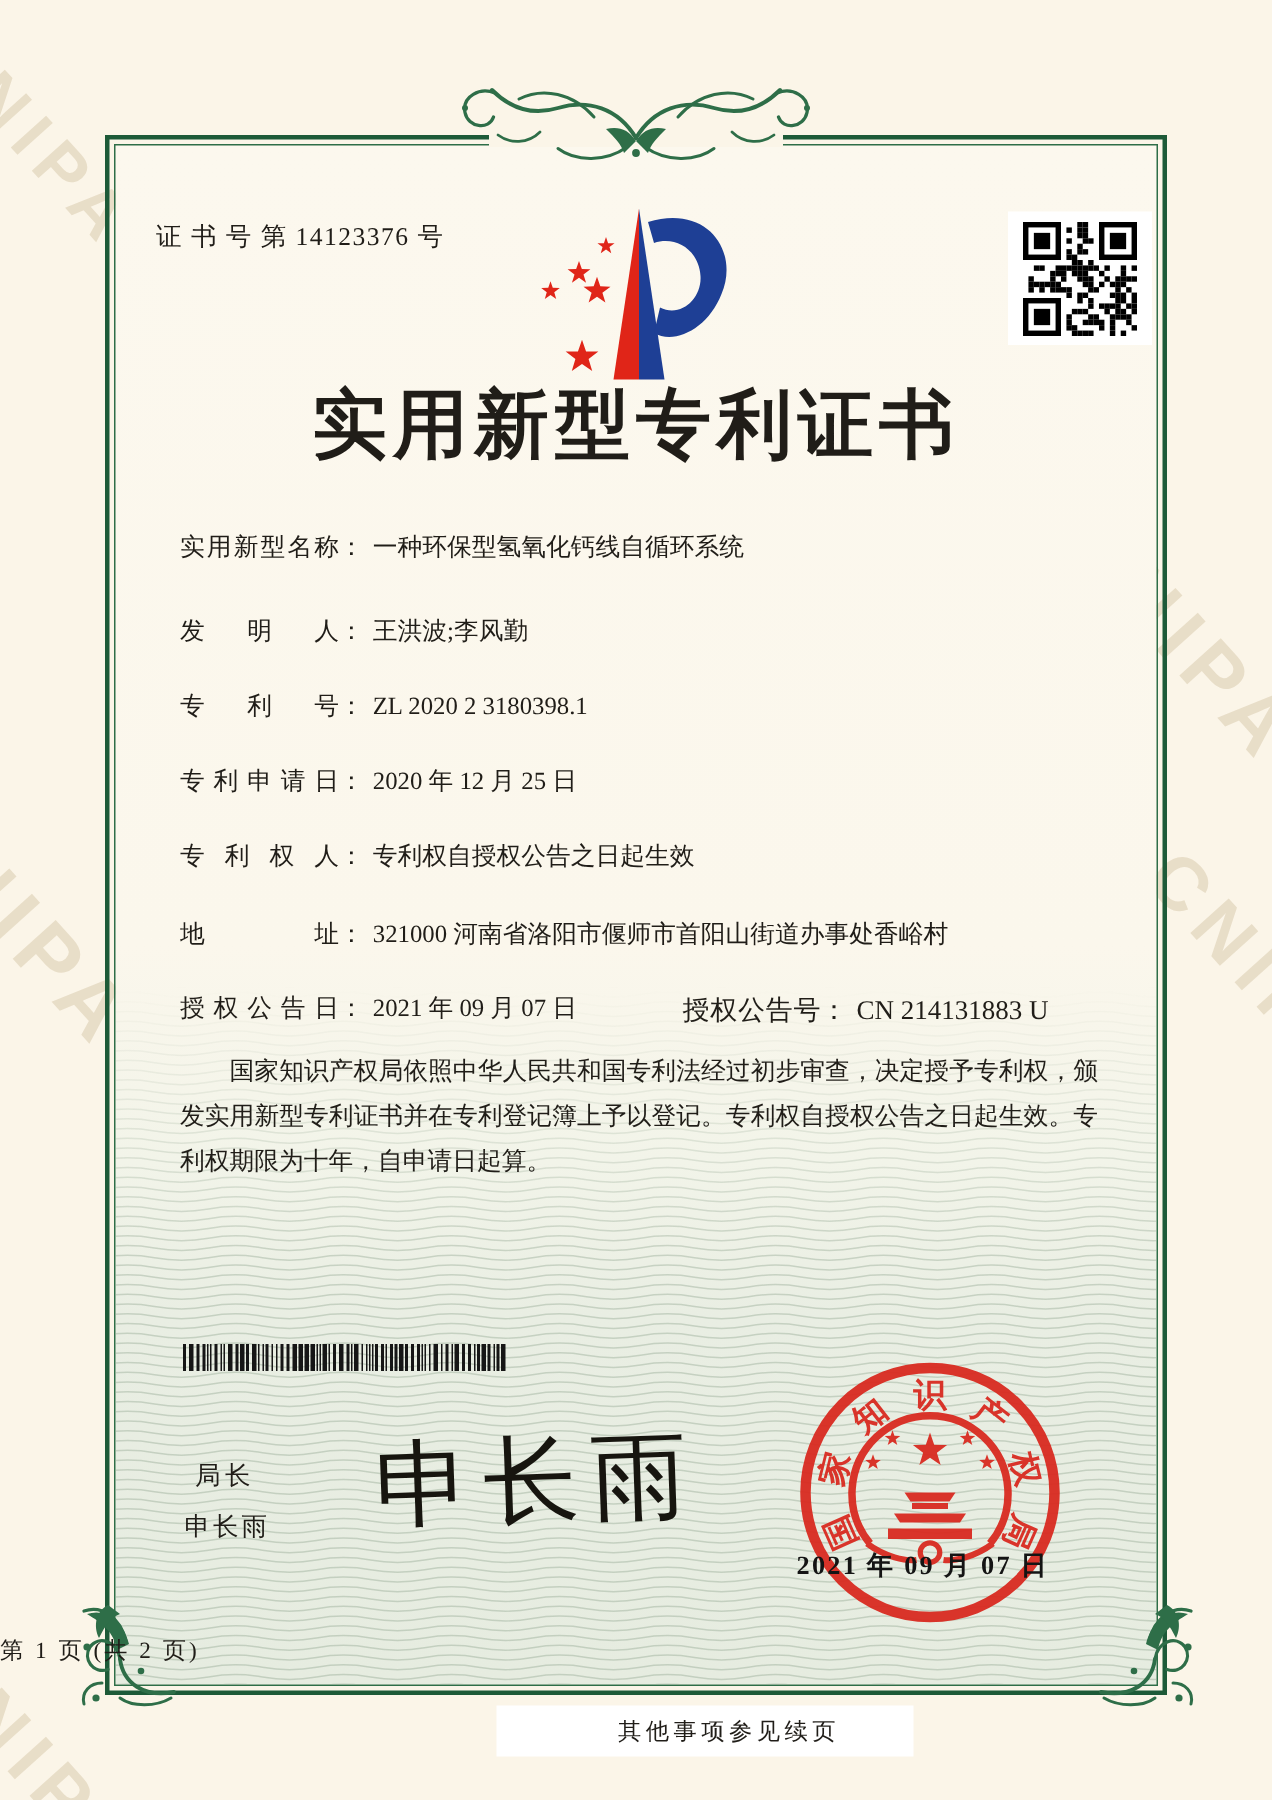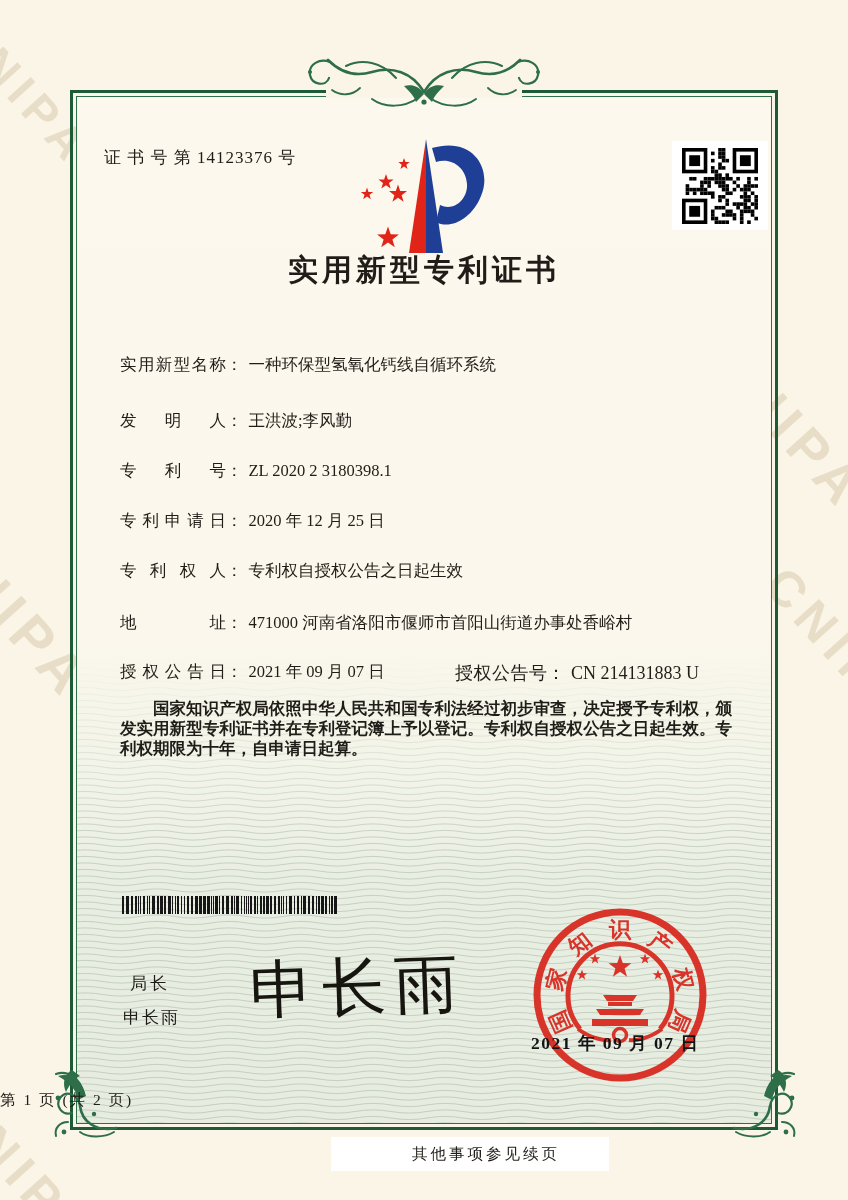--- a/index.html
+++ b/index.html
@@ -51,30 +51,30 @@
   .orn-top{position:absolute;left:300px;top:58px;z-index:3}
   .orn-corner{position:absolute;top:1062px;z-index:4}
   .orn-bl{left:50px}
   .orn-br{left:726px}
   
   .certno{position:absolute;left:104px;top:146px;font-size:17px;letter-spacing:1px;z-index:5}
   .logo{position:absolute;left:346px;top:138px;z-index:5}
   .qrwrap{position:absolute;left:672px;top:141px;width:96px;height:89px;background:#fff;z-index:5;display:flex;align-items:center;justify-content:center}
   .title{
     position:absolute;left:0;right:0;top:250px;text-align:center;
-    font-size:30px;font-weight:bold;letter-spacing:4px;z-index:5;
+    font-size:50px;font-weight:bold;letter-spacing:4px;z-index:5;
   }
   .row{position:absolute;left:120px;font-size:16.5px;white-space:nowrap;z-index:5}
   .flabel{display:inline-block;width:106px;text-align:justify;text-align-last:justify}
   .colon{display:inline-block;margin-right:6px}
   .row2{position:absolute;left:455px;font-size:18px;white-space:nowrap;z-index:5}
   .row2 .flabel{width:92px}
   .bodytext{
     position:absolute;left:120px;top:699px;width:612px;z-index:5;
-    font-size:16.5px;line-height:20px;text-align:justify;font-weight:bold;
+    font-size:16.5px;line-height:30px;text-align:justify;
   }
   .bodytext p{text-indent:2em}
   .barcode{position:absolute;left:122px;top:896px;z-index:5}
   .post{position:absolute;left:130px;top:972px;font-size:17px;letter-spacing:3px;z-index:6}
   .pname{position:absolute;left:123px;top:1006px;font-size:17px;letter-spacing:2px;z-index:6}
   .sig{
     position:absolute;left:250px;top:944px;font-size:64px;letter-spacing:8px;
     transform:rotate(-2deg);z-index:6;color:#17150f;
   }
   .seal{position:absolute;left:530px;top:903px;z-index:5;opacity:.94}
@@ -413,21 +413,21 @@
 <div class="row" style="top:460px">
   <span class="flabel">专利号</span><span class="colon">：</span><span>ZL 2020 2 3180398.1</span>
 </div>
 <div class="row" style="top:510px">
   <span class="flabel">专利申请日</span><span class="colon">：</span><span>2020 年 12 月 25 日</span>
 </div>
 <div class="row" style="top:560px">
   <span class="flabel">专利权人</span><span class="colon">：</span><span>专利权自授权公告之日起生效</span>
 </div>
 <div class="row" style="top:612px">
-  <span class="flabel">地址</span><span class="colon">：</span><span>471000 河南省洛阳市偃师市首阳山街道办事处香峪村</span>
+  <span class="flabel">地址</span><span class="colon">：</span><span>321000 河南省洛阳市偃师市首阳山街道办事处香峪村</span>
 </div>
 <div class="row" style="top:661px">
   <span class="flabel">授权公告日</span><span class="colon">：</span><span>2021 年 09 月 07 日</span>
 </div>
 <div class="row2" style="top:661px">
   <span class="flabel">授权公告号</span><span class="colon">：</span><span>CN 214131883 U</span>
 </div>
 
 <div class="bodytext">
   <p>国家知识产权局依照中华人民共和国专利法经过初步审查，决定授予专利权，颁发实用新型专利证书并在专利登记簿上予以登记。专利权自授权公告之日起生效。专利权期限为十年，自申请日起算。</p>

